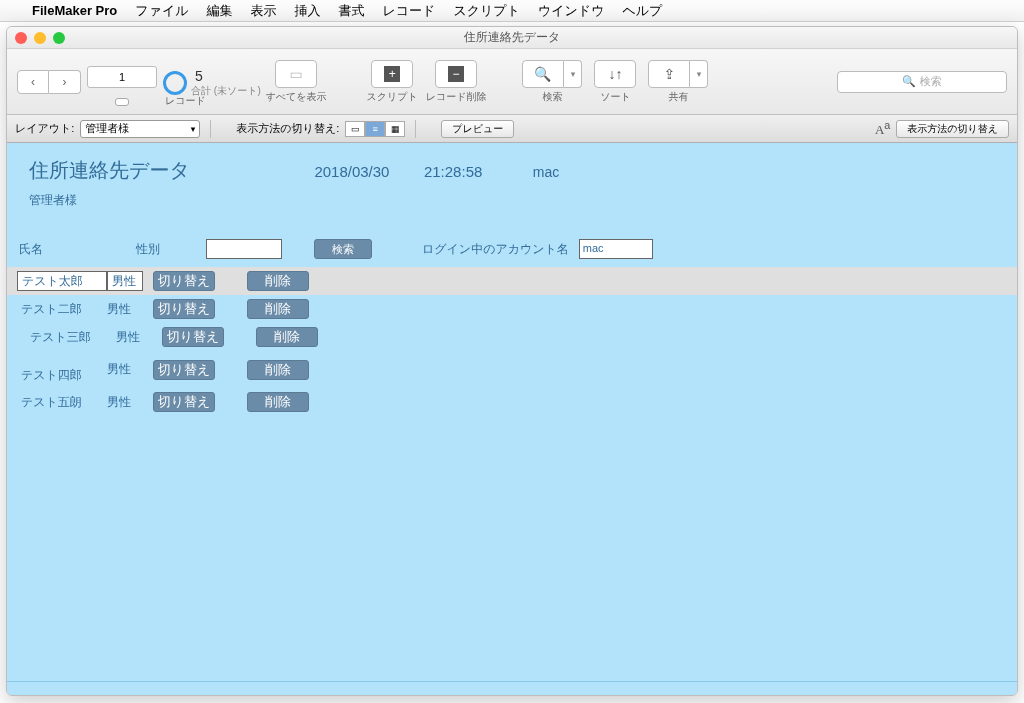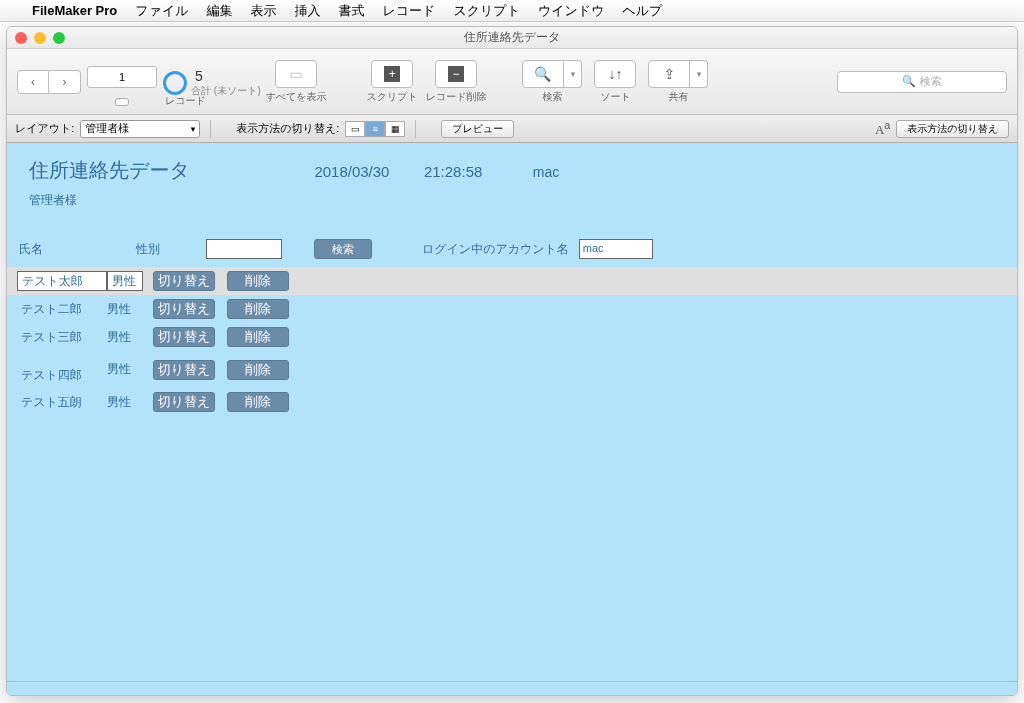--- a/index.html
+++ b/index.html
@@ -59,21 +59,21 @@
 .login-lbl { margin-left:40px; }
 .login-val { width:74px; height:20px; border:1px solid #666; background:#fff; font-size:11px; padding:2px 3px; }
 
 .rows { }
 .row { display:flex; align-items:center; padding:4px 10px; font-size:12px; color:#336b99; }
 .row.sel { background:#dfdfdf; }
 .row .name-cell { width:90px; }
 .row .sex-cell { width:36px; }
 .row .box { border:1px solid #666; background:#fff; padding:2px 4px; height:20px; display:flex; align-items:center; }
 .row-btn { width:62px; height:20px; background:#6b8ca8; color:#fff; border:1px solid #5a7a95; border-radius:3px; font-size:13px; display:flex; align-items:center; justify-content:center; margin-left:10px; }
-.row-btn.del { margin-left:12px; }
+.row-btn.del { margin-left:32px; }
 
 .footer { height:14px; background:#b2e3fa; border-top:1px solid #8ac8e8; }
 </style>
 </head>
 <body>
 
 <div class="menubar">
   <span class="apple"></span>
   <span class="app">FileMaker Pro</span>
   <span>ファイル</span>
@@ -239,21 +239,21 @@
           <div class="row-btn">切り替え</div>
           <div class="row-btn del">削除</div>
         </div>
         <div class="row">
           <div class="name-cell" style="padding-left: 4px;">テスト二郎</div>
           <div class="sex-cell">男性</div>
           <div class="row-btn">切り替え</div>
           <div class="row-btn del">削除</div>
         </div>
         <div class="row">
-          <div class="name-cell" style="padding-left: 4px;">テスト三郎</div>
+          <div class="name-cell" style="padding-left: 4px; margin-left: 9px;">テスト三郎</div>
           <div class="sex-cell">男性</div>
           <div class="row-btn">切り替え</div>
           <div class="row-btn del">削除</div>
         </div>
         <div class="row">
           <div class="name-cell" style="padding-left: 4px; margin-top: 12px;">テスト四郎</div>
           <div class="sex-cell">男性</div>
           <div class="row-btn">切り替え</div>
           <div class="row-btn del">削除</div>
         </div>

